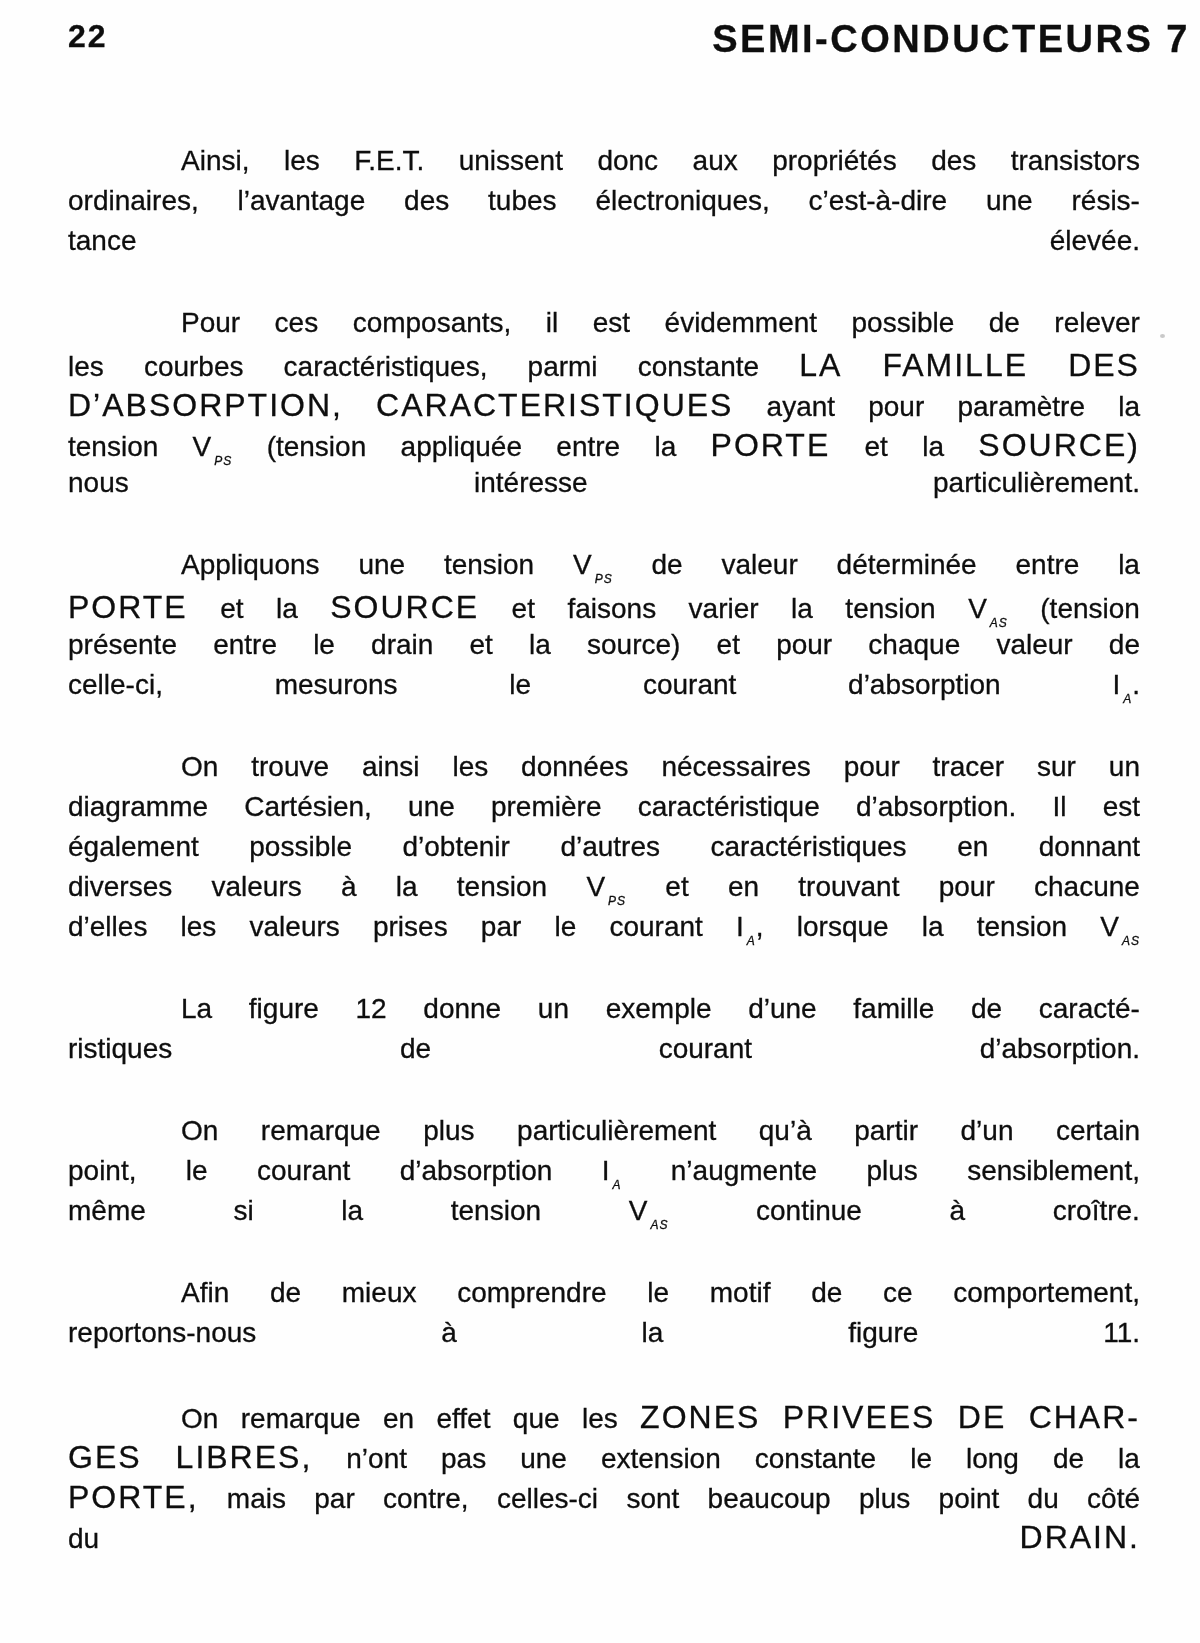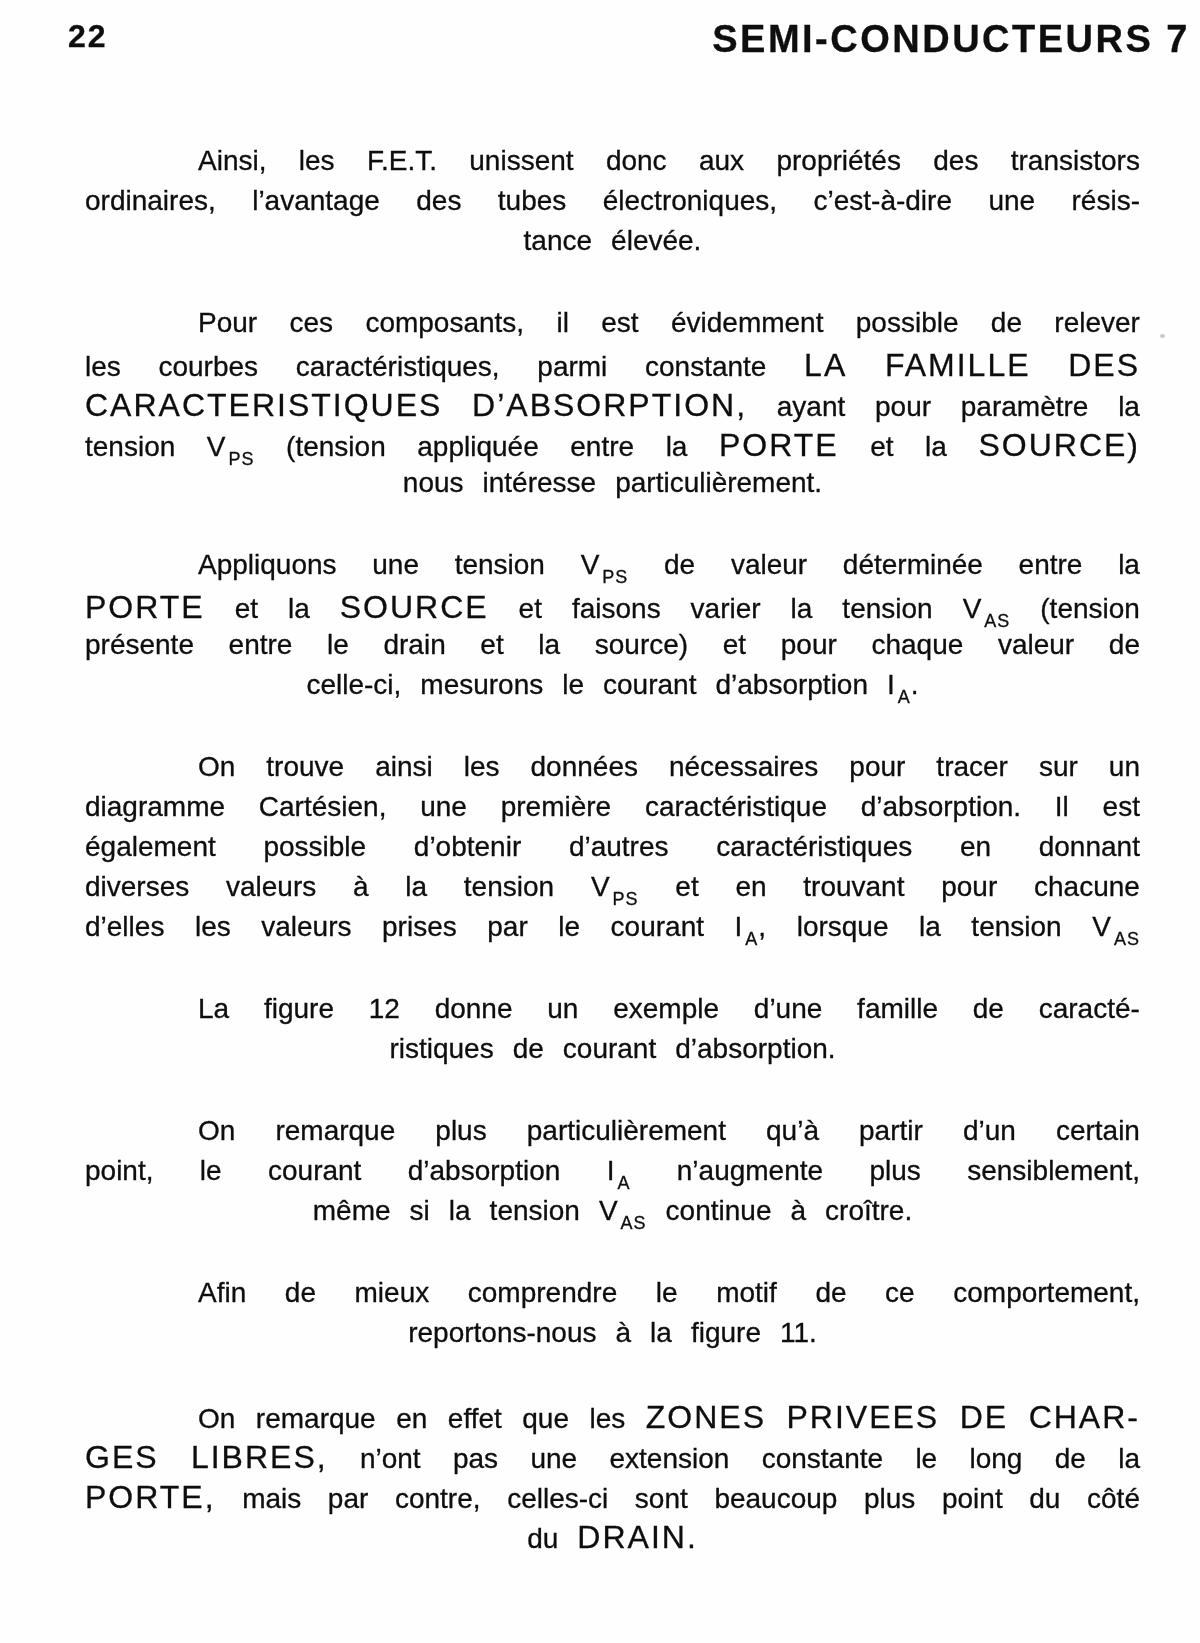--- a/index.html
+++ b/index.html
@@ -31,39 +31,40 @@
     font-size: 38px;
     font-weight: 700;
     letter-spacing: 2.5px;
   }
   .content {
     position: absolute;
     left: 68px;
     top: 145px;
     width: 1072px;
   }
-  .paragraph { margin: 0 0 42px 17px; }
+  .paragraph { margin: 0 0 42px 0; }
   .line {
     display: flex;
     flex-wrap: nowrap;
     justify-content: space-between;
     align-items: baseline;
     height: 40px;
     font-size: 28px;
   }
-  .line.last { justify-content: center; gap: 19px; }
+  .line.last { justify-content: space-between; gap: 2px; }
   .line.indent .word:first-child { margin-left: 113px; }
   .word { white-space: pre; }
   .run-caps { font-size: 32px; letter-spacing: 2px; }
   .run-sub {
-    font-size: 18px;
+    font-size: 12px;
     position: relative;
     top: 9px;
     margin-left: 3px;
     letter-spacing: 1px;
+    font-style: italic;
   }
   .artifact {
     position: absolute;
     left: 1160px;
     top: 334px;
     width: 5px;
     height: 4px;
     background: #8a8a8a;
     border-radius: 50%;
     opacity: 0.45;
@@ -121,22 +122,22 @@
           <span class="word"><span class="run">les</span></span>
           <span class="word"><span class="run">courbes</span></span>
           <span class="word"><span class="run">caractéristiques,</span></span>
           <span class="word"><span class="run">parmi</span></span>
           <span class="word"><span class="run">constante</span></span>
           <span class="word"><span class="run-caps">LA</span></span>
           <span class="word"><span class="run-caps">FAMILLE</span></span>
           <span class="word"><span class="run-caps">DES</span></span>
         </div>
         <div class="line">
+          <span class="word"><span class="run-caps">D’ABSORPTION,</span></span>
           <span class="word"><span class="run-caps">CARACTERISTIQUES</span></span>
-          <span class="word"><span class="run-caps">D’ABSORPTION,</span></span>
           <span class="word"><span class="run">ayant</span></span>
           <span class="word"><span class="run">pour</span></span>
           <span class="word"><span class="run">paramètre</span></span>
           <span class="word"><span class="run">la</span></span>
         </div>
         <div class="line">
           <span class="word"><span class="run">tension</span></span>
           <span class="word"><span class="run">V</span><span class="run-sub">PS</span></span>
           <span class="word"><span class="run">(tension</span></span>
           <span class="word"><span class="run">appliquée</span></span>

